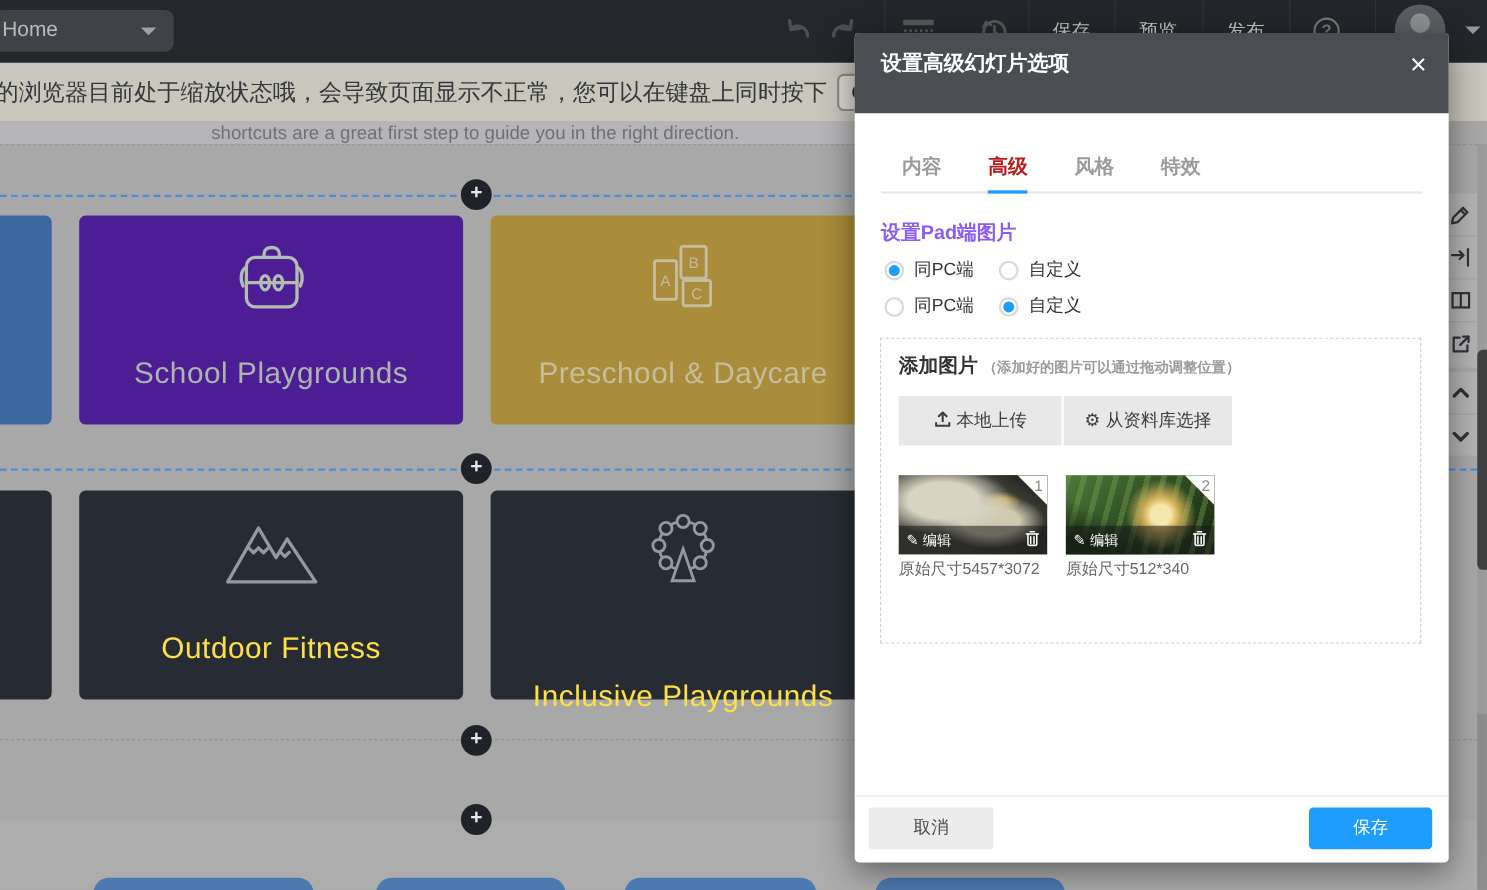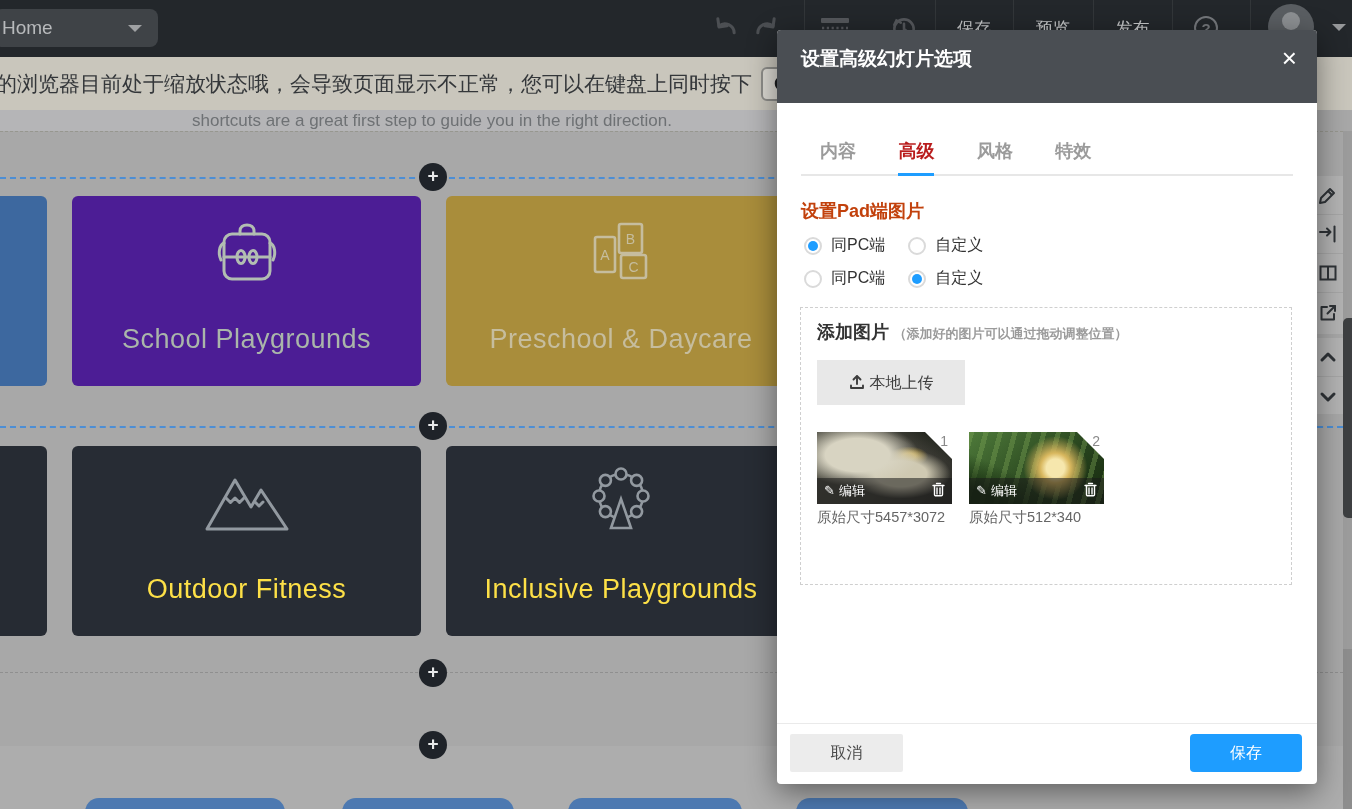--- a/index.html
+++ b/index.html
@@ -37,21 +37,21 @@
   .band-bottom { position:absolute; top:746px; left:0; width:100%; height:63px; background:#adadad; }
 
   
   .tile { position:absolute; height:190px; border-radius:6px; display:flex; flex-direction:column; align-items:center; }
   .row1 { top:196px; } .row2 { top:446px; }
   .tile-blue-sliver { left:-40px; width:87px; background:#3d689f; }
   .tile-green { left:72px; width:349px; background:#4c1d95; }
   .tile-yellow { left:446px; width:350px; background:#a98d3b; }
   .tile-dark-sliver { left:-40px; width:87px; background:#262b33; }
   .tile-dark1 { left:72px; width:349px; background:#272c34; }
-  .tile-dark2 { left:446px; width:350px; background:#272c34; }
+  .tile-dark2 { left:446px; width:350px; background:#272c34;gap:44px; }
   .t-icon { margin-top:20px; height:72px; display:flex; align-items:center; }
   .t-label { margin-top:36px; font-size:27px; letter-spacing:0.5px; }
   .tile-green .t-label { color:#aab6aa; }
   .tile-yellow .t-label { color:#c6bd9e; }
   .tile-dark1 .t-label, .tile-dark2 .t-label { color:#fde047; }
 
   
   .side-panel { position:absolute; left:1304px; width:48px; background:#b3b3b3; border-radius:8px 0 0 8px; z-index:5; }
   .panel-a { top:176px; height:158px; } .panel-b { top:338px; height:76px; }
   .sp-icon { width:48px; height:39px; display:flex; align-items:center; justify-content:center; border-bottom:1px solid #a6a6a6; }
@@ -66,21 +66,21 @@
   .pill { position:absolute; top:798px; height:14px; border-radius:16px 16px 0 0; background:#4d79b1; z-index:3; }
 
   
   .modal { position:absolute; left:777px; top:30px; width:540px; height:754px; background:#fff; border-radius:4px; box-shadow:0 8px 30px rgba(0,0,0,0.45); z-index:30; }
   .m-header { height:73px; background:#4a4e53; border-radius:4px 4px 0 0; position:relative; }
   .m-title { position:absolute; left:24px; top:0; line-height:58px; font-size:19px; font-weight:bold; color:#fff; }
   .m-close { position:absolute; right:20px; top:14px; font-size:26px; font-weight:300; color:#fff; line-height:28px; cursor:pointer; }
   .m-tabs { margin:36px 24px 0; border-bottom:2px solid #e7e7e7; padding-left:19px; }
   .m-tab { display:inline-block; margin-right:38px; font-size:18px; font-weight:bold; color:#9b9b9b; padding-bottom:10px; cursor:pointer; }
   .m-tab.active { color:#b91c1c; border-bottom:3px solid #1e9dff; margin-bottom:-2px; }
-  .m-section-title { margin:23px 24px 0; font-size:18px; font-weight:bold; color:#c2410c; }
+  .m-section-title { margin:23px 24px 0; font-size:18px; font-weight:bold; color:#8b5cf6; }
   .m-radio-row { margin:12px 24px 0 27px; display:flex; align-items:center; }
   .radio-opt { display:inline-flex; align-items:center; font-size:16px; color:#333; margin-right:23px; cursor:pointer; }
   .radio { position:relative; width:18px; height:18px; border-radius:50%; border:2px solid #dadada; background:#fff; margin-right:9px; }
   .radio.checked::after { content:""; position:absolute; left:2px; top:2px; width:10px; height:10px; border-radius:50%; background:#1e9dff; }
   .sec2 { margin-top:38px; }
 
   .add-box { margin:18px 0 0 23px; width:492px; height:278px; border:1px dashed #cfcfcf; padding:12px 16px; }
   .ab-title { font-size:18px; font-weight:bold; color:#333; }
   .ab-note { font-size:13px; color:#9b9b9b; font-weight:bold; }
   .ab-buttons { margin-top:16px; display:flex; }
@@ -341,20 +341,23 @@
       <span class="ab-note">（添加好的图片可以通过拖动调整位置）</span>
 
       <div class="ab-buttons">
         <div class="ab-btn ab-btn-upload">
           <svg style="vertical-align:-2px; margin-right:5px" width="16" height="16" viewBox="0 0 16 16" fill="none" stroke="#3d3d3d" stroke-width="1.9" stroke-linecap="round" stroke-linejoin="round">
               <path d="M8 10 V2.5"></path>
               <path d="M4.5 5.5 L8 2 l3.5 3.5"></path>
               <path d="M2 11.5 v2.5 h12 v-2.5"></path>
             </svg><span>本地上传</span>
         </div>
+        <div class="ab-btn ab-btn-library">
+          <span class="gear-glyph">⚙</span><span>从资料库选择</span>
+        </div>
       </div>
 
       <div class="ab-thumbs">
         <div class="thumb-wrap">
           <div class="thumb thumb1">
             <span class="thumb-corner"></span>
             <span class="thumb-num">1</span>
             <div class="thumb-bar">
               <span class="tb-edit"><span class="edit-pencil">✎</span><span>编辑</span></span>
               <span><svg width="13" height="15" viewBox="0 0 13 15" fill="none" stroke="#fff" stroke-width="1.4" stroke-linecap="round">

